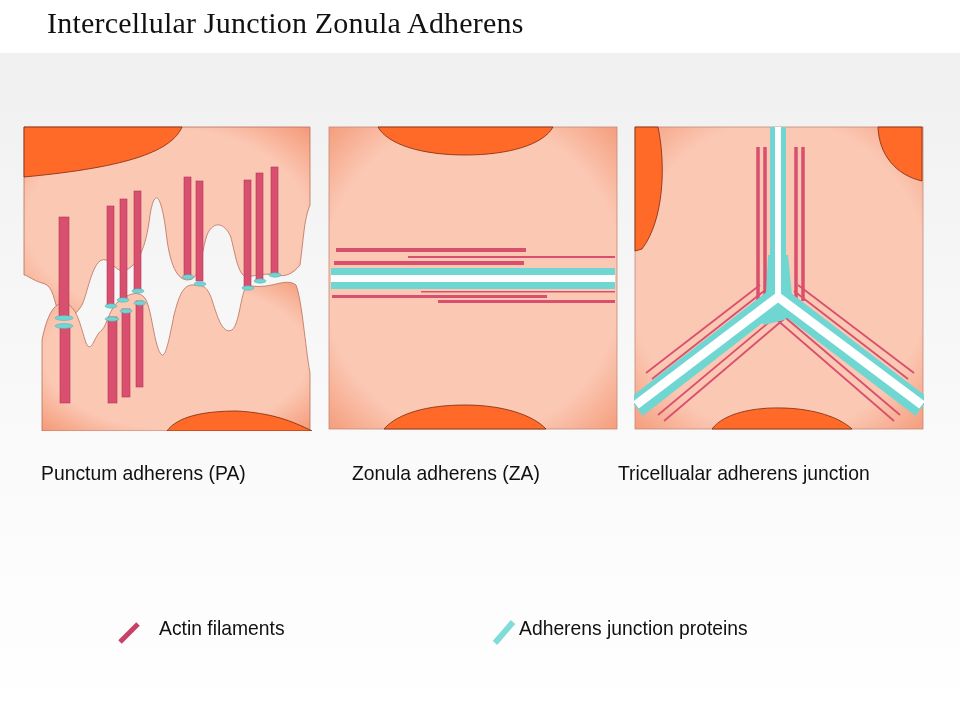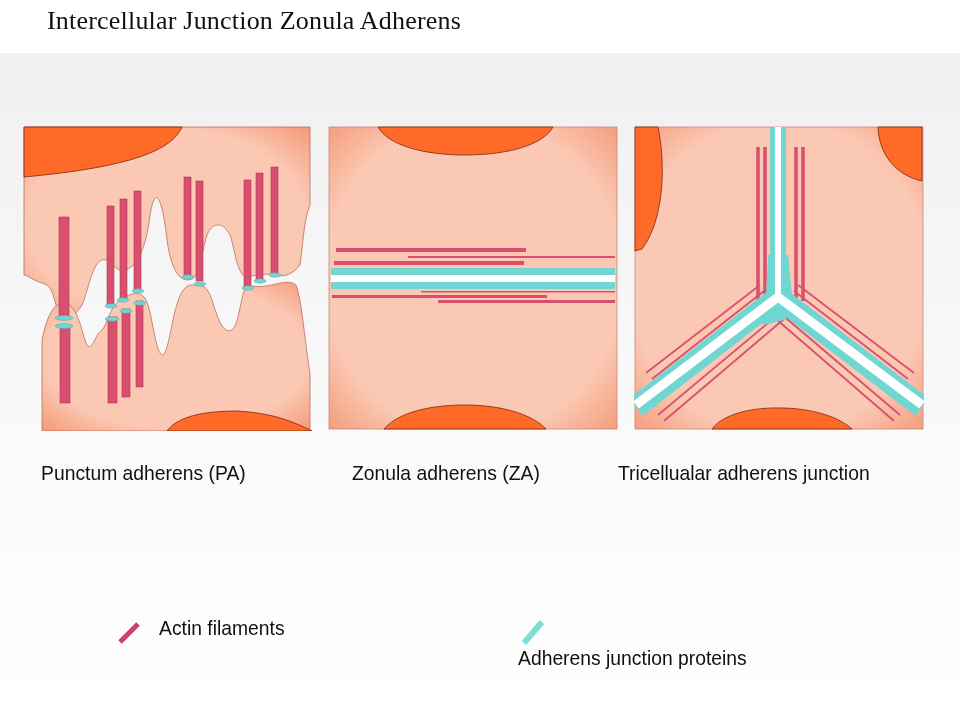--- a/index.html
+++ b/index.html
@@ -1,18 +1,18 @@
 <!DOCTYPE html>
 <html><head>
 <meta charset="utf-8">
 <style>
   html, body { margin:0; padding:0; }
   body { width:960px; height:720px; position:relative; overflow:hidden; background:#ffffff; font-family:"DejaVu Sans", sans-serif; }
   .title-band { position:absolute; left:0; top:0; width:960px; height:53px; background:#ffffff; }
-  .title { position:absolute; left:47px; top:6px; font-family:"Liberation Serif","DejaVu Serif", serif; font-size:26px; color:#111; letter-spacing:0.2px; white-space:nowrap; }
+  .title { position:absolute; left:47px; top:6px; font-family:"Liberation Serif","DejaVu Serif", serif; font-size:30px; color:#111; letter-spacing:0.2px; white-space:nowrap; }
   .canvas-bg { position:absolute; left:0; top:53px; width:960px; height:667px; background:linear-gradient(to bottom,#f0f0f0 0%,#f7f7f7 40%,#ffffff 100%); }
   .panel { position:absolute; top:125px; }
   .panel svg { display:block; }
   .caption { position:absolute; top:461px; font-family:"Liberation Sans","DejaVu Sans", sans-serif; font-size:21px; color:#111; white-space:nowrap; transform:scaleX(0.92); transform-origin:left center; }
   .legend-item { position:absolute; top:616px; display:flex; align-items:flex-start; }
   .legend-label { font-family:"Liberation Sans","DejaVu Sans", sans-serif; font-size:21px; color:#111; white-space:nowrap; transform:scaleX(0.92); transform-origin:left center; }
 </style>
 </head>
 <body>
 
@@ -151,18 +151,18 @@
 <div class="caption" style="left:41px;">Punctum adherens (PA)</div>
 <div class="caption" style="left:352px;">Zonula adherens (ZA)</div>
 <div class="caption" style="left:618px;">Tricellualar adherens junction</div>
 
 <div class="legend-item" style="left:114px;">
   <svg width="30" height="30" viewBox="0 0 30 30">
     <line x1="6" y1="26" x2="24" y2="8" stroke="#c94068" stroke-width="5"></line>
   </svg>
   <span class="legend-label" style="margin-left:15px;">Actin filaments</span>
 </div>
-<div class="legend-item" style="left:516px;flex-direction:column;">
+<div class="legend-item" style="left:487px;">
   <svg width="30" height="30" viewBox="0 0 30 30">
     <line x1="8" y1="27" x2="26" y2="6" stroke="#7fdcd8" stroke-width="6"></line>
   </svg>
   <span class="legend-label" style="margin-left:2px;">Adherens junction proteins</span>
 </div>
 
 </body></html>

